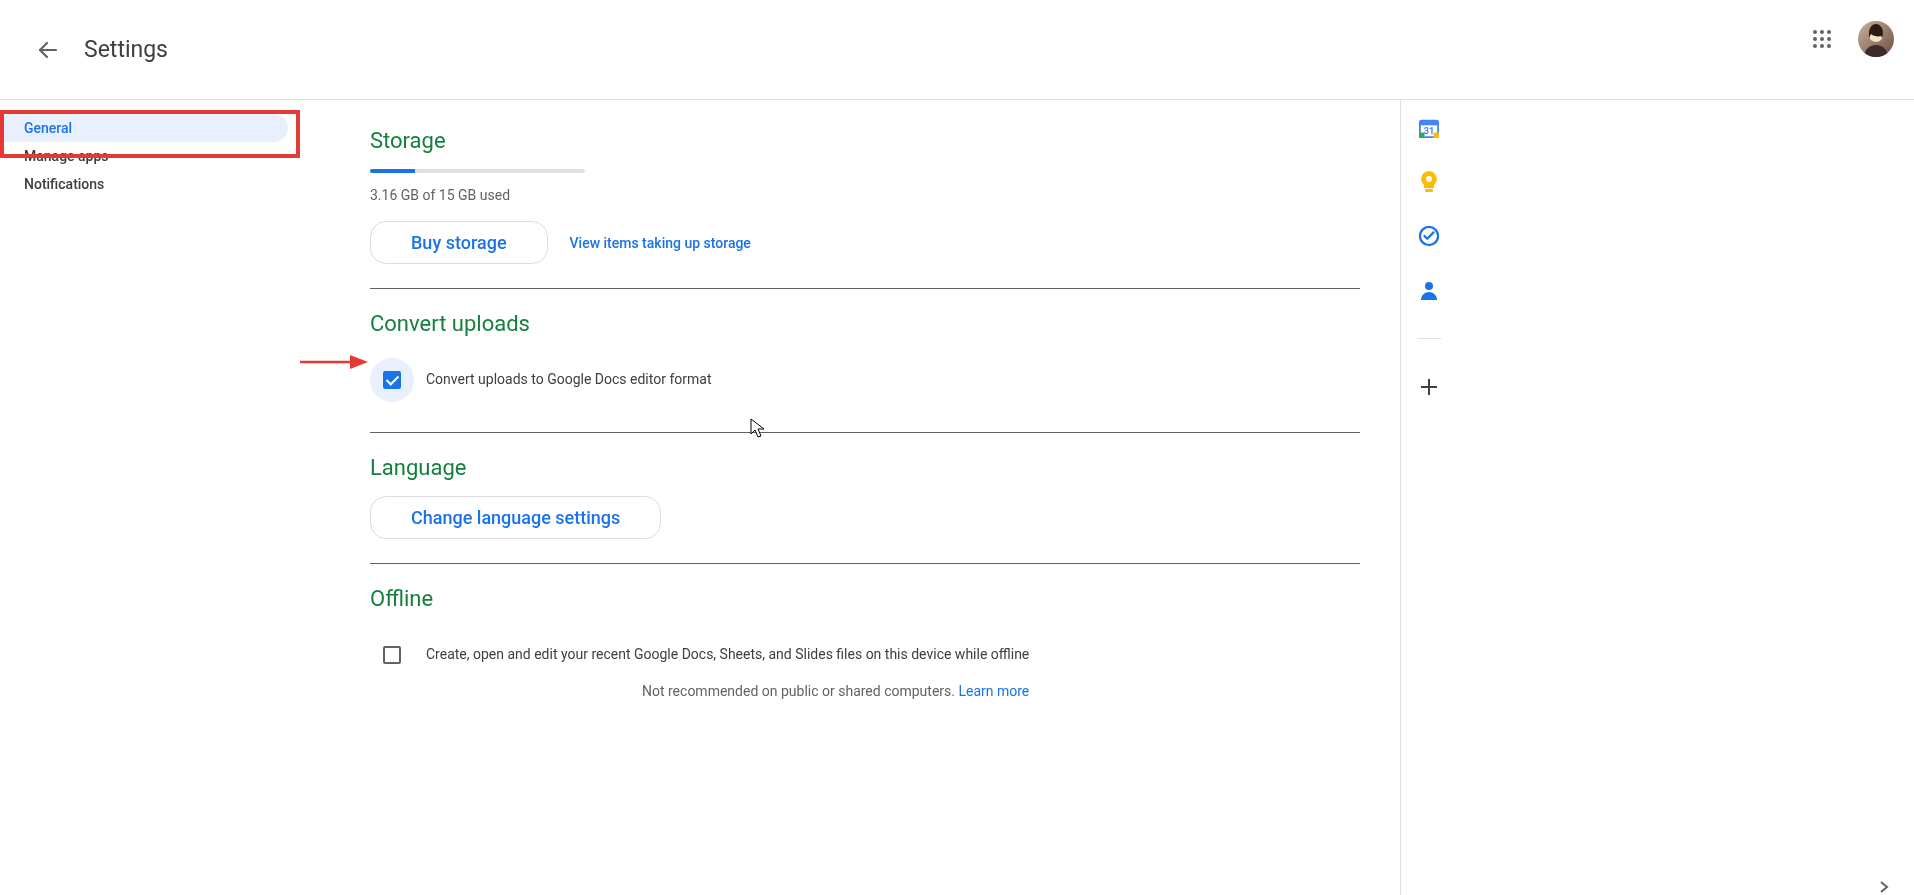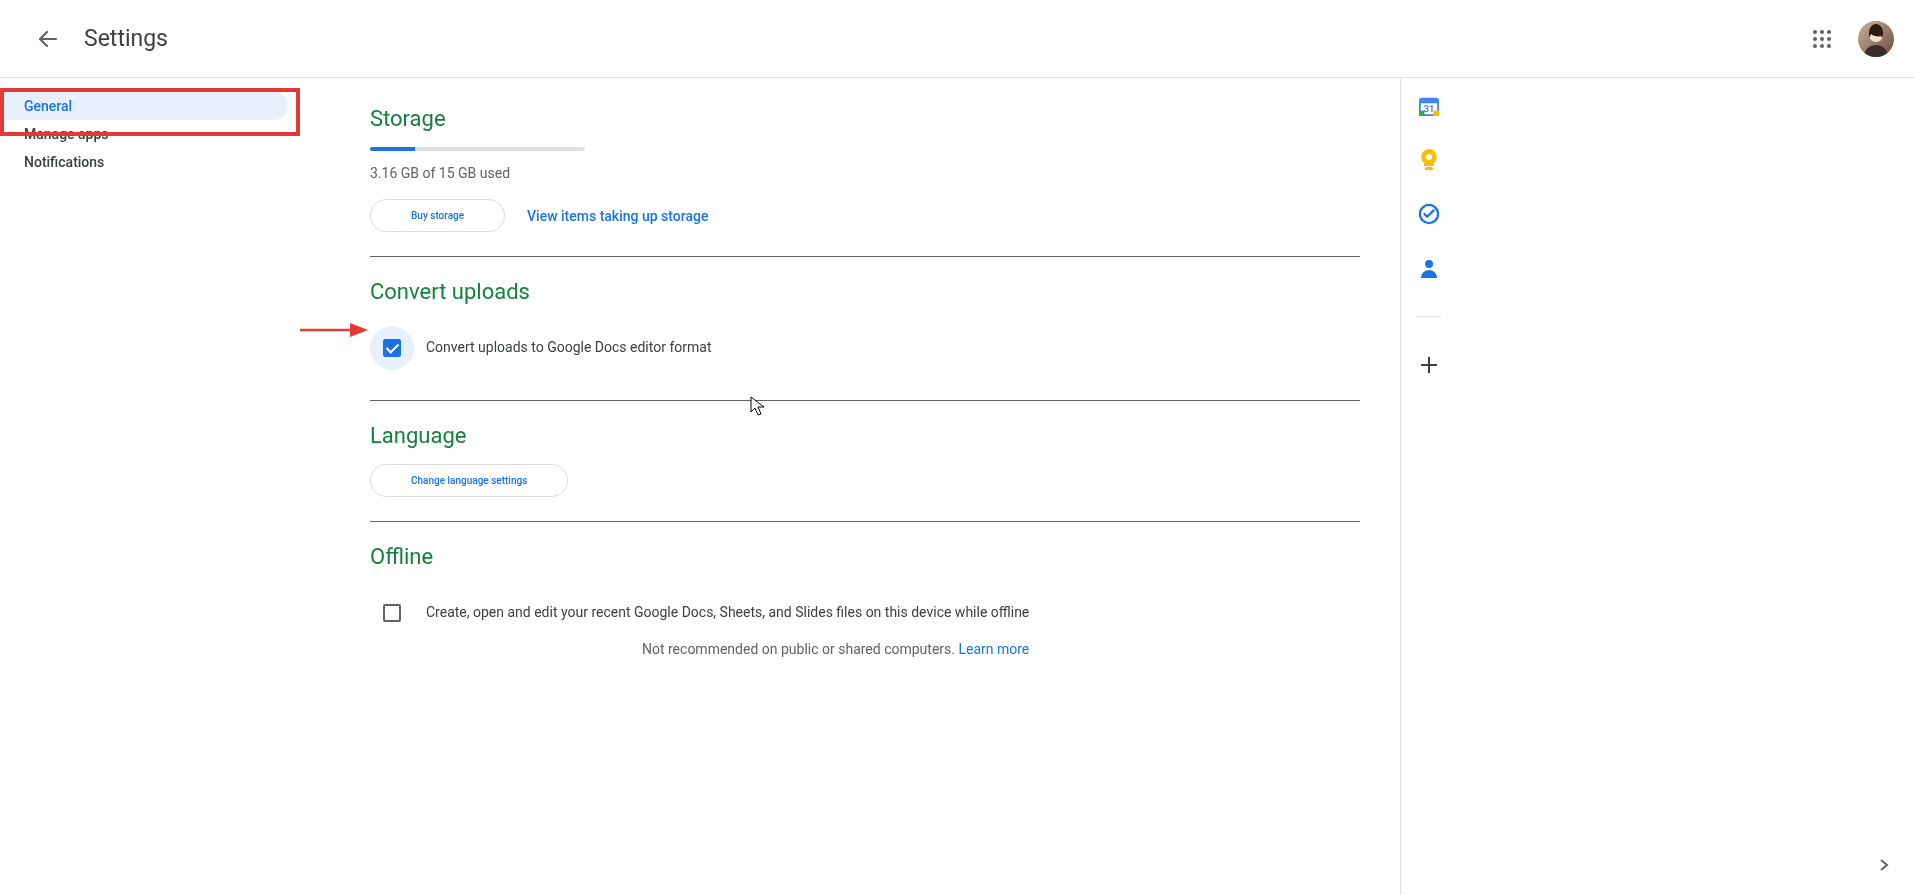--- a/index.html
+++ b/index.html
@@ -1,19 +1,19 @@
 <!DOCTYPE html>
 <html><head>
 <meta charset="utf-8">
 <style>
   * { box-sizing: border-box; margin: 0; padding: 0; }
   html, body { width: 1914px; height: 895px; font-family: "Google Sans", Roboto, Arial, sans-serif; background: #fff; color: #3c4043; overflow: hidden; }
 
   
-  .header { height: 78px; display: flex; align-items: center; padding: 0 16px; border-bottom: 1px solid #e0e0e0; position: relative; }
+  .header { height: 100px; display: flex; align-items: center; padding: 0 16px; border-bottom: 1px solid #e0e0e0; position: relative; }
   .back-btn { width: 48px; height: 48px; border-radius: 50%; display: flex; align-items: center; justify-content: center; cursor: pointer; margin-left: 8px; }
   .page-title { font-size: 23px; color: #3c4043; margin-left: 12px; font-weight: 400; }
   .header-right { position: absolute; right: 20px; top: 0; height: 78px; display: flex; align-items: center; gap: 16px; }
   .apps-grid { width: 40px; height: 40px; border-radius: 50%; display:flex; align-items:center; justify-content:center; cursor:pointer; }
   .avatar { width: 36px; height: 36px; border-radius: 50%; background: linear-gradient(135deg,#c9b29b,#6d4c41); display:flex; align-items:center; justify-content:center; overflow:hidden; cursor:pointer; }
 
   
   .body { display: flex; height: calc(895px - 78px); position: relative; }
 
   
@@ -27,21 +27,21 @@
   .main { flex: 1; padding: 20px 40px 40px 70px; overflow-y: auto; max-width: 1100px; position:relative; }
   .section { padding: 8px 0; }
   .section + .section { border-top: 1px solid #5f6368; margin-top: 16px; padding-top: 22px; }
   .section h2 { font-size: 22px; font-weight: 400; color:#15803d; margin-bottom: 16px; }
 
   
   .storage-bar { width: 215px; height: 4px; background:#e0e0e0; border-radius: 2px; overflow:hidden; margin-bottom: 14px; }
   .storage-fill { height:100%; background:#1a73e8; width:21%; }
   .storage-text { font-size: 14px; color:#5f6368; margin-bottom: 18px; }
   .row { display:flex; align-items:center; gap: 22px; }
-  .btn-outline { border:1px solid #dadce0; background:#fff; color:#1a73e8; font-size:10px; font-weight:500; padding: 10px 40px; border-radius:16px; cursor:pointer; font-family:inherit; }
+  .btn-outline { border:1px solid #dadce0; background:#fff; color:#1a73e8; font-size:18px; font-weight:500; padding: 10px 40px; border-radius:16px; cursor:pointer; font-family:inherit; }
   .link { color:#1a73e8; font-size:14px; font-weight:500; cursor:pointer; }
 
   
   .check-row { display:flex; align-items:flex-start; gap: 12px; padding: 6px 0; }
   .check-halo { width:44px; height:44px; border-radius:50%; display:flex; align-items:center; justify-content:center; flex-shrink:0; }
   .halo-on { background:#e8f0fe; }
   .chk { width:18px; height:18px; border:2px solid #5f6368; border-radius:2px; display:flex; align-items:center; justify-content:center; cursor:pointer; }
   .chk.checked { background:#1a73e8; border-color:#1a73e8; }
   .chk.checked::after { content:""; width:5px; height:10px; border:solid #fff; border-width:0 2px 2px 0; transform: rotate(45deg); margin-top:-2px; }
   .check-label { font-size:14px; color:#3c4043; line-height:1.5; padding-top:11px; }

